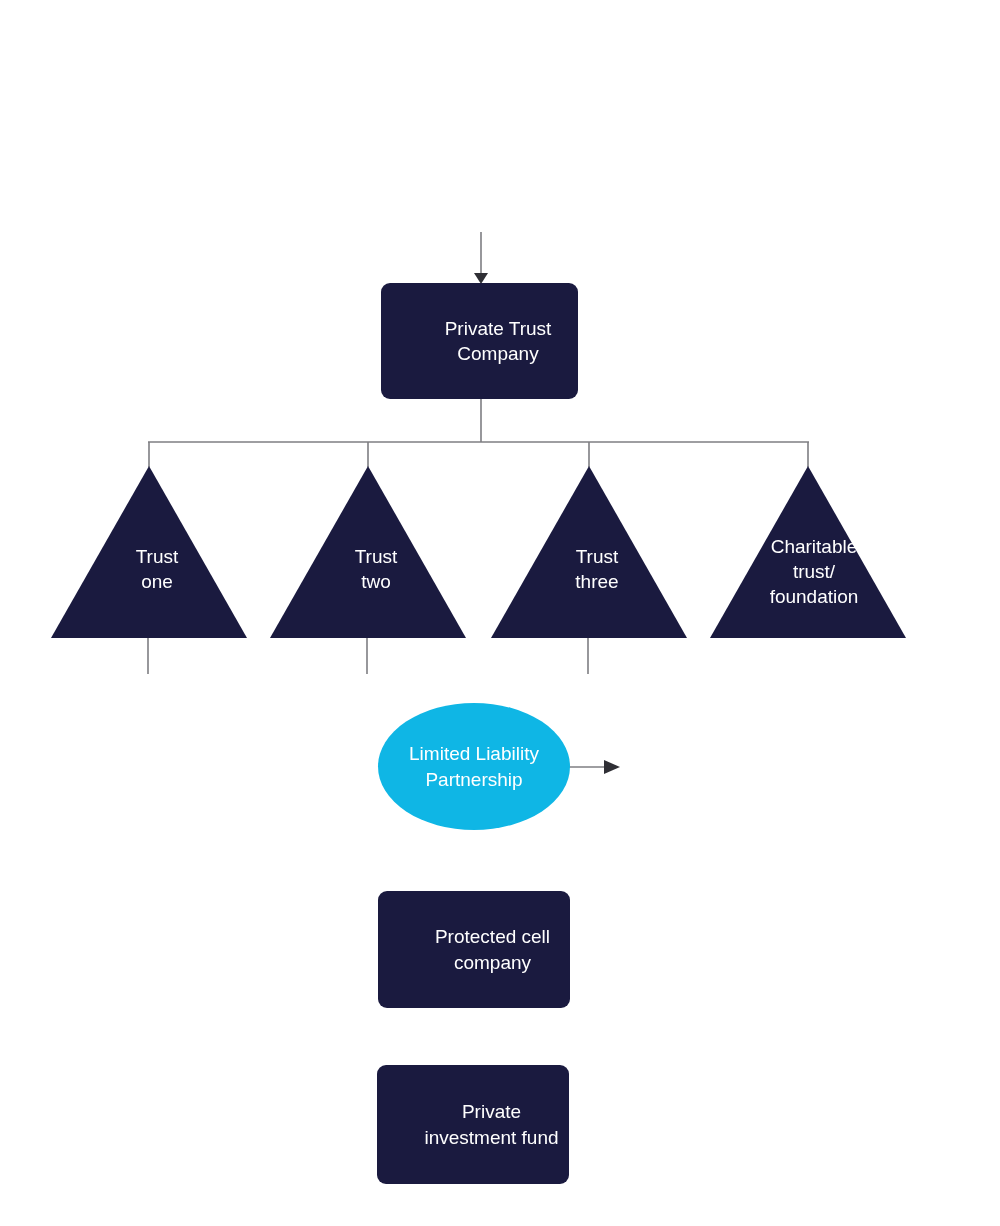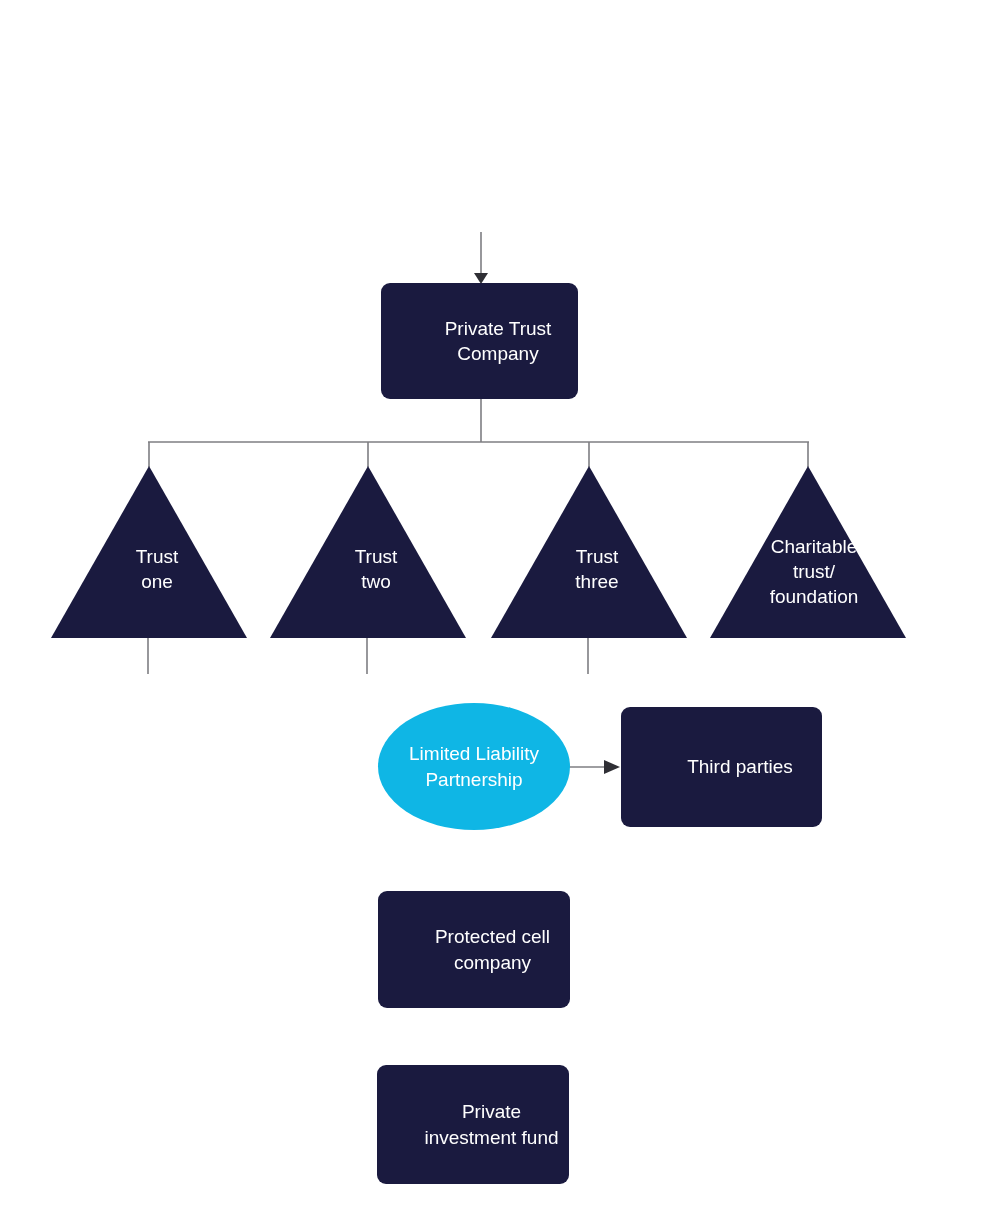--- a/index.html
+++ b/index.html
@@ -122,23 +122,20 @@
     <div class="tri-label" style="left:6px; top:68px; width:196px; font-size:19px;">Charitable
 trust/
 foundation</div>
   </div>
 
   <div class="node ellipse" style="left:378px; top:703px; width:192px; height:127px; background:#0fb6e5; font-size:19px;">
     <span>Limited Liability
 Partnership</span>
   </div>
 
-  <div class="node box" style="left:621px; top:707px; width:201px; height:120px; background:#1a1a3f; font-size:19px;">
-    <span>Third parties</span>
-  </div>
 
   <div class="node box" style="left:377px; top:1065px; width:192px; height:119px; background:#1a1a3f; font-size:19px;">
     <span>Private
 investment fund</span>
   </div>
 
   <div class="node box" style="left:378px; top:891px; width:192px; height:117px; background:#1a1a3f; font-size:19px;">
     <span>Protected cell
 company</span>
   </div>

